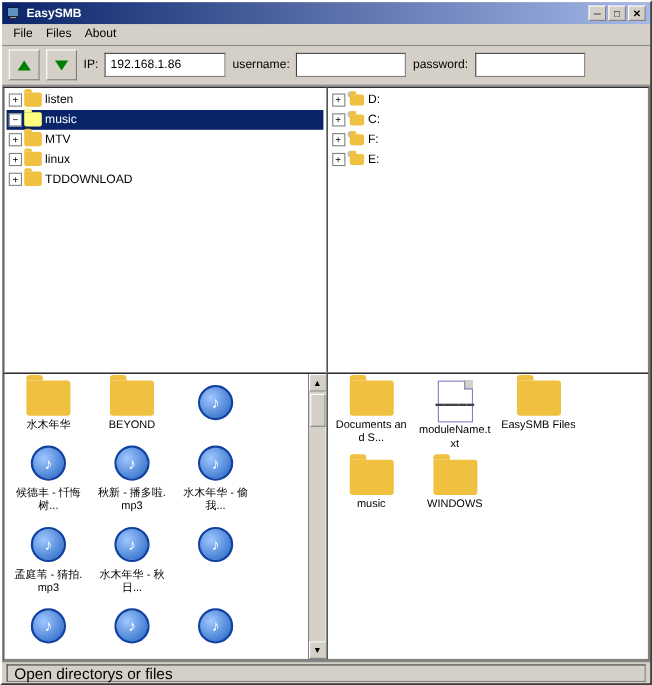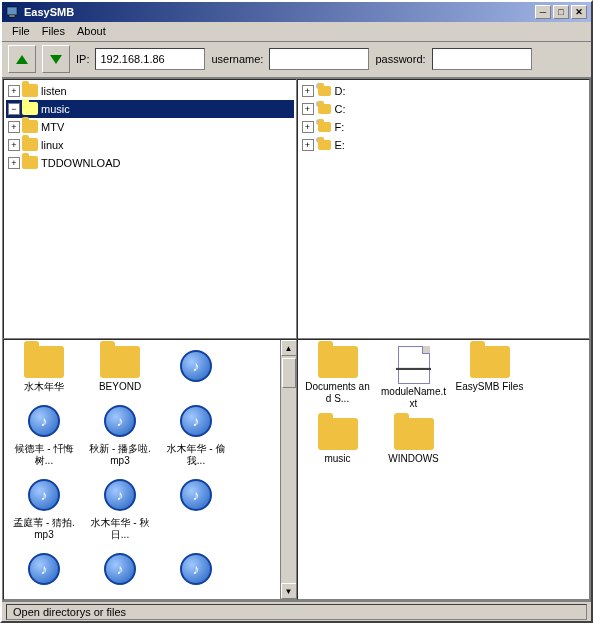--- a/index.html
+++ b/index.html
@@ -321,21 +321,21 @@
       left: 1px;
     }
     
     .status-bar {
       background: #d4d0c8;
       height: 20px;
       display: flex;
       align-items: center;
       padding: 0 4px;
       border-top: 1px solid #808080;
-      font-size: 11px;
+      font-size: 14px;
     }
     .status-panel {
       border: 1px solid #808080;
       border-top-color: #404040;
       border-left-color: #404040;
       padding: 1px 6px;
       height: 16px;
       display: flex;
       align-items: center;
       flex: 1;

